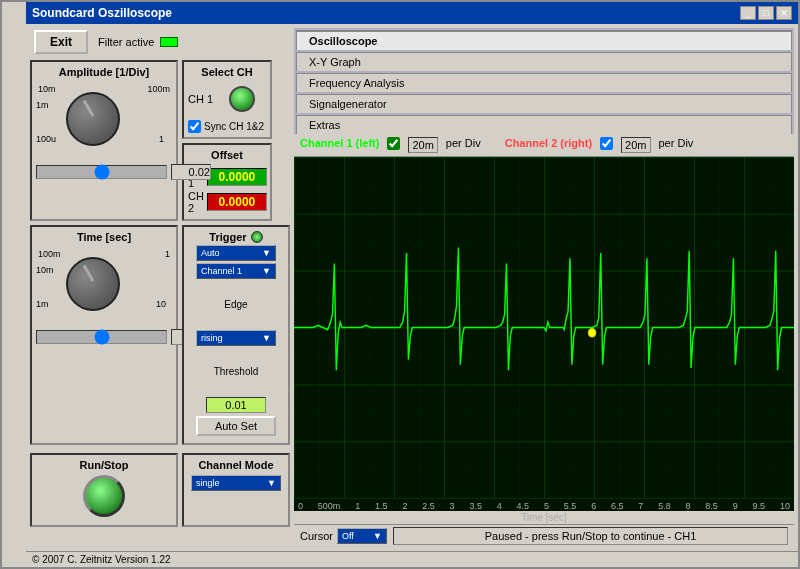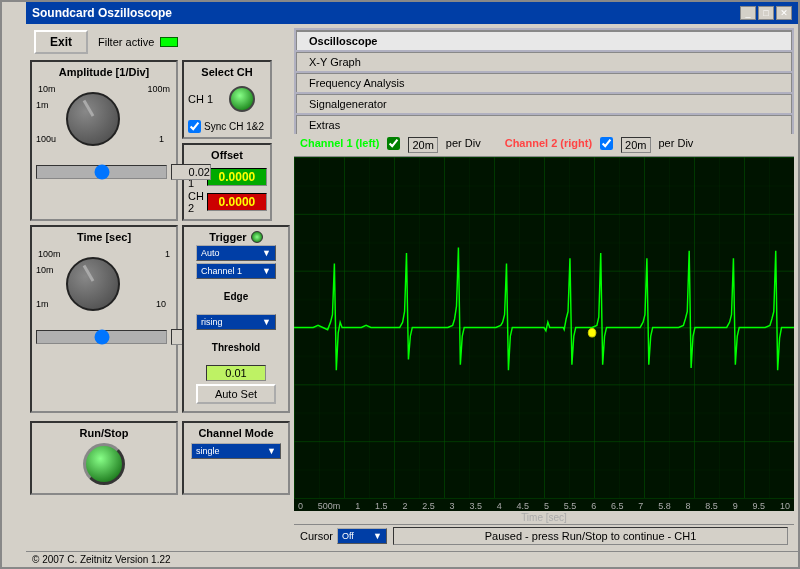--- a/index.html
+++ b/index.html
@@ -248,22 +248,22 @@
       justify-content: space-between;
       width: 80px;
       margin: 2px auto;
     }
     .dropdown-btn span {
       font-size: 9px;
     }
     .sub-label {
       text-align: center;
       font-size: 10px;
-      font-weight: bold;
-      margin: 12px 0;
+      font-weight: normal;
+      margin: 20px 0;
     }
     .threshold-input {
       width: 60px;
       border: 1px inset #888;
       background: #bef264;
       font-size: 11px;
       text-align: center;
       margin: 0 auto;
       display: block;
       padding: 1px;

